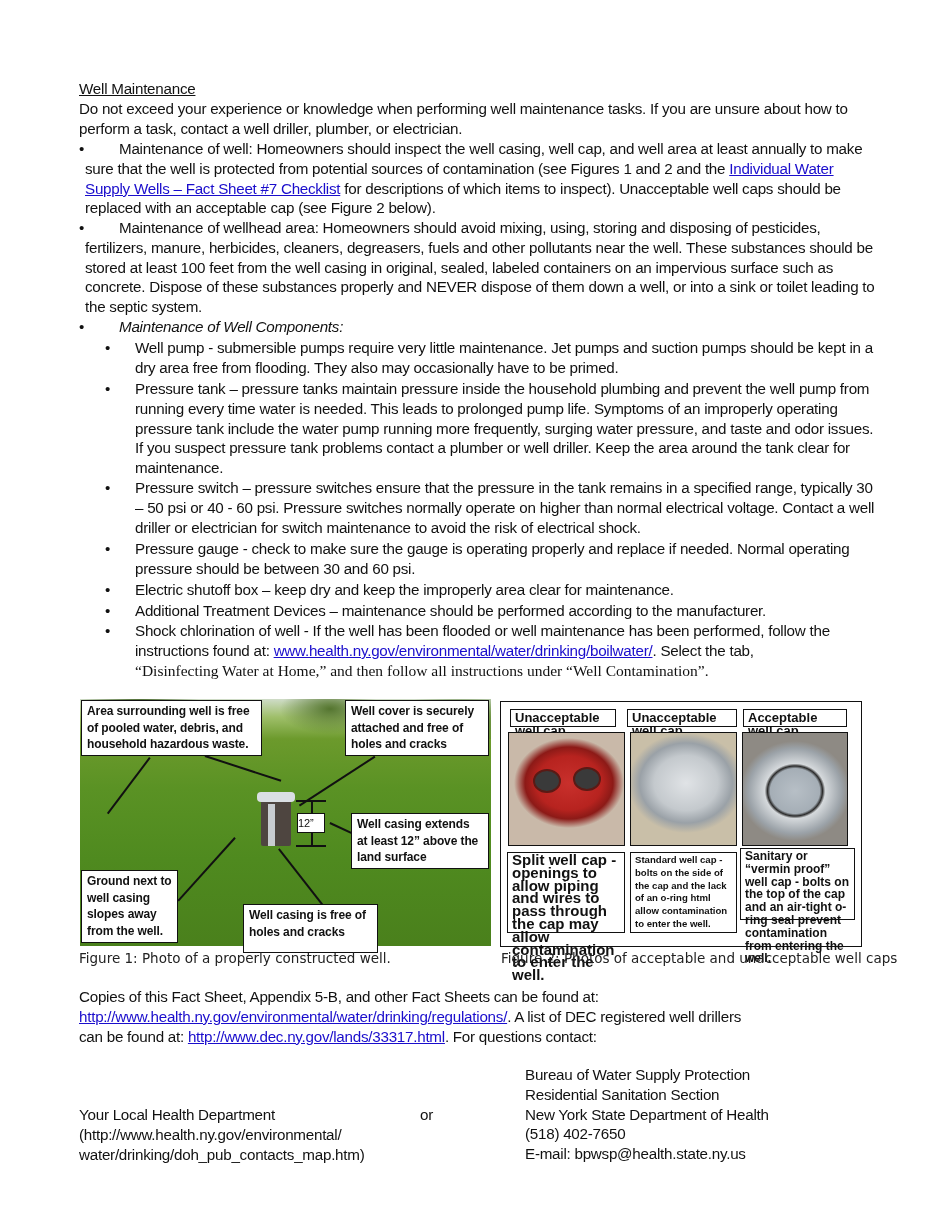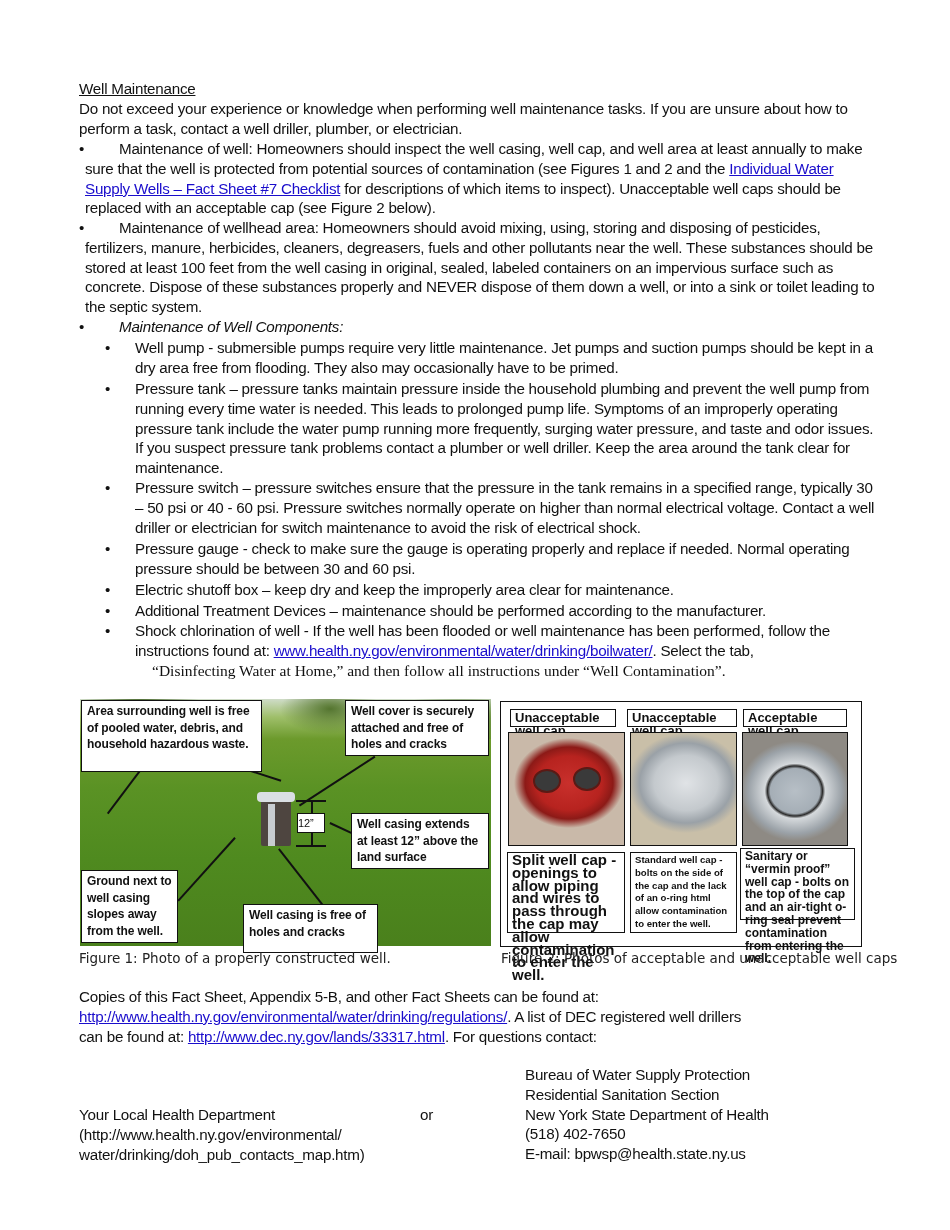--- a/index.html
+++ b/index.html
@@ -8,21 +8,21 @@
   .page { position: absolute; left: 0; top: 0; width: 950px; height: 1230px; }
   .txt { font-family: "Liberation Sans Narrow", "Liberation Sans", sans-serif; font-size: 15.2px; line-height: 19.8px; letter-spacing: -0.25px; }
   .title { position: absolute; left: 79px; top: 79px; text-decoration: underline; }
   .intro { position: absolute; left: 79px; top: 99px; width: 800px; }
   .b1 { position: absolute; left: 79px; width: 800px; }
   .b1 .dot { position: absolute; left: 0; top: 0; width: 20px; }
   .b2 { position: absolute; left: 105px; width: 770px; }
   .b2 .dot { position: absolute; left: 0; top: 0; }
   .b2 .body { margin-left: 30px; }
   a, .link { color: #1a0dcc; text-decoration: underline; }
-  .serif { font-family: "Liberation Serif", "DejaVu Serif", serif; font-size: 15.5px; letter-spacing: 0; margin-left: 17px; }
+  .serif { font-family: "Liberation Serif", "DejaVu Serif", serif; font-size: 15.5px; letter-spacing: 0; }
   .fig1 { position: absolute; left: 80px; top: 699px; width: 411px; height: 247px; overflow: hidden;
           background: linear-gradient(180deg, #cfdcc8 0px, #9fbf6a 18px, #6c9a2c 40px, #5a9224 90px, #4f8a1f 160px, #4a801c 247px); }
   .fig1 .trees { position: absolute; left: 0; top: 0; width: 411px; height: 40px;
           background: radial-gradient(ellipse 60px 25px at 60px 5px, #3d5e20 0, transparent 100%),
                       radial-gradient(ellipse 50px 25px at 250px 10px, #54752f 0, transparent 100%),
                       radial-gradient(ellipse 60px 30px at 380px 20px, #3f6a1e 0, transparent 100%); }
   .well { position: absolute; left: 261px; top: 798px; width: 30px; height: 48px; background: #4e4540; border-radius: 2px; }
   .well .pipe { position: absolute; left: 7px; top: 6px; width: 7px; height: 42px; background: #c8ccd0; }
   .well .cap { position: absolute; left: -4px; top: -6px; width: 38px; height: 10px; background: #dadfe3; border-radius: 4px; }
   .callout { position: absolute; background: #fff; border: 1.5px solid #111; font-family: "Liberation Sans", "DejaVu Sans", sans-serif;
@@ -109,21 +109,21 @@
   <div class="dim" style="left:311px; top:800px; width:1.5px; height:46px;"></div>
   <div class="callout" style="left:297px; top:813px; width:28px; height:20px; font-weight:normal; font-size:11px; text-align:left; padding:1px 0;">12”</div>
 
   <div class="arrow" style="left:150px; top:757px; width:70px; transform:rotate(127deg);"></div>
   <div class="arrow" style="left:205px; top:755px; width:80px; transform:rotate(18deg);"></div>
   <div class="arrow" style="left:375px; top:756px; width:90px; transform:rotate(147deg);"></div>
   <div class="arrow" style="left:330px; top:822px; width:30px; transform:rotate(25deg);"></div>
   <div class="arrow" style="left:178px; top:900px; width:85px; transform:rotate(-48deg);"></div>
   <div class="arrow" style="left:323px; top:905px; width:72px; transform:rotate(-128deg);"></div>
 
-  <div class="callout" style="left:81px; top:700px; width:181px; height:72px;">Area surrounding well is free of pooled water, debris, and household hazardous waste.</div>
+  <div class="callout" style="left:81px; top:700px; width:181px; height:56px;">Area surrounding well is free of pooled water, debris, and household hazardous waste.</div>
   <div class="callout" style="left:345px; top:700px; width:144px; height:56px;">Well cover is securely attached and free of holes and cracks</div>
   <div class="callout" style="left:351px; top:813px; width:138px; height:56px;">Well casing extends at least 12” above the land surface</div>
   <div class="callout" style="left:81px; top:870px; width:97px; height:73px;">Ground next to well casing slopes away from the well.</div>
   <div class="callout" style="left:243px; top:904px; width:135px; height:49px;">Well casing is free of holes and cracks</div>
 
   <div class="figcap" style="left:79px; top:950px;">Figure 1: Photo of a properly constructed well.</div>
 
   <div class="fig2"></div>
   <div class="capbox" style="left:510px; top:709px; width:106px; height:18px;">Unacceptable well cap</div>
   <div class="capbox" style="left:627px; top:709px; width:110px; height:18px;">Unacceptable well cap</div>

